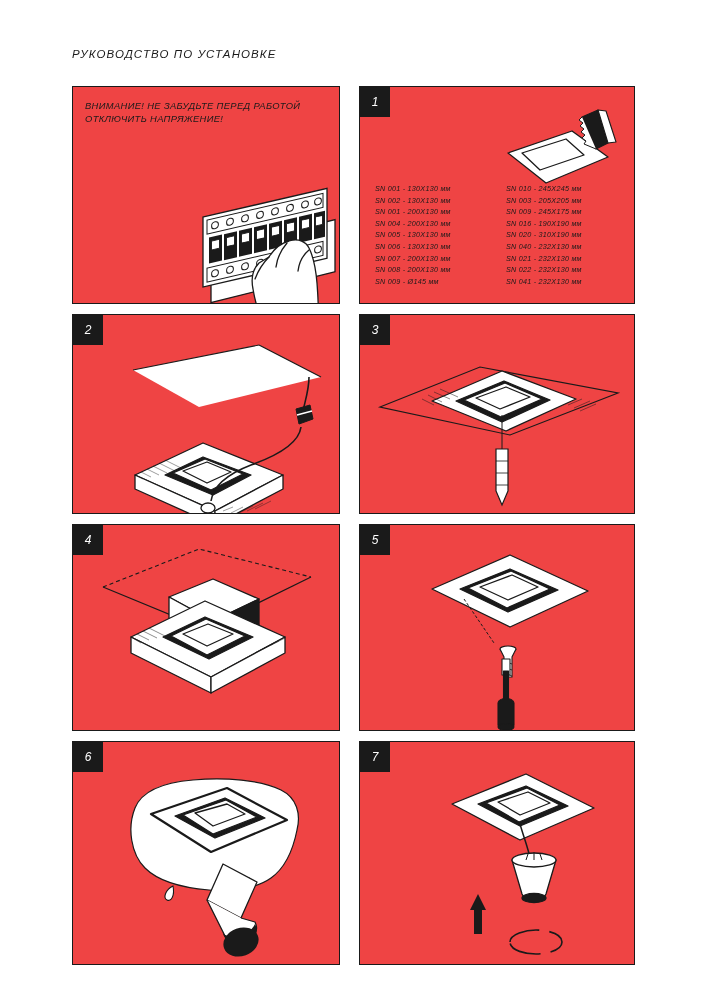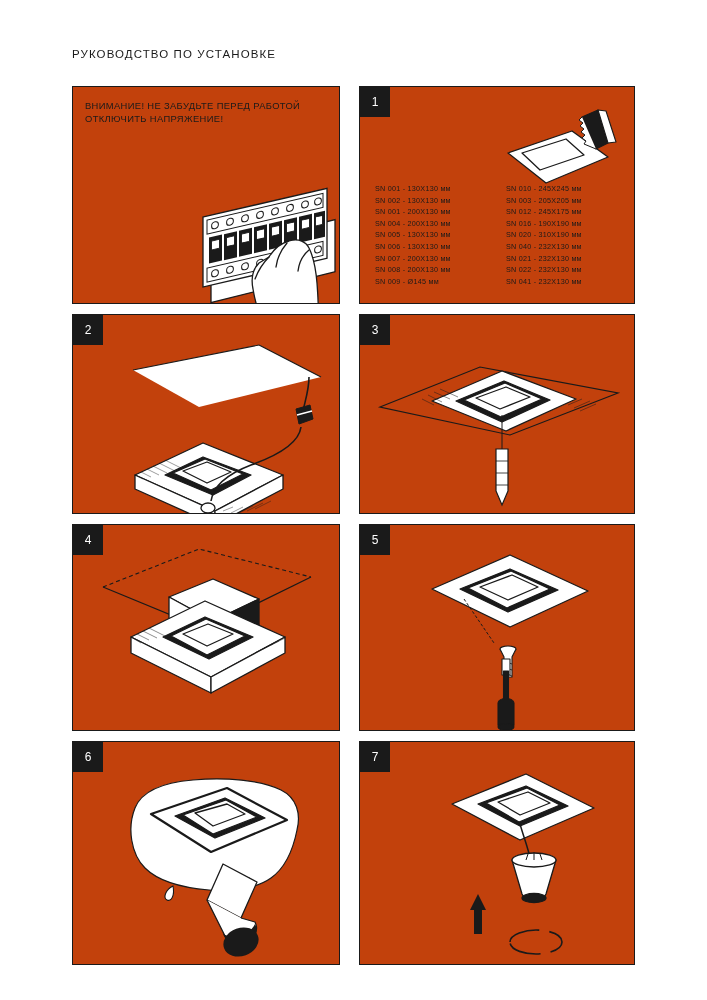--- a/index.html
+++ b/index.html
@@ -13,20 +13,21 @@
     font-family: "Liberation Sans", sans-serif;
     color: #1a1a1a;
     position: relative;
     overflow: hidden;
   }
   .page {
     position: absolute;
     left: 0; top: 0;
     width: 570px;
     height: 1000px;
+    font-style: italic;
   }
   .title {
     position: absolute;
     left: 72px;
     top: 48px;
     font-size: 11.5px;
     letter-spacing: 1.1px;
     color: #1a1a1a;
     font-weight: 400;
   }
@@ -35,21 +36,21 @@
     left: 72px;
     top: 86px;
     width: 563px;
     height: 879px;
   }
   .cell {
     position: absolute;
     border: 1px solid #1a1a1a;
     box-sizing: border-box;
     overflow: hidden;
-    background: #c2410c;
+    background: #ef4444;
     padding-left: 38px;
   }
   
   .c-warn  { left: 0px;   top: 0px;   width: 268px; height: 218px; }
   .c-1     { left: 287px; top: 0px;   width: 276px; height: 218px; }
   
   .c-2     { left: 0px;   top: 228px; width: 268px; height: 200px; }
   .c-3     { left: 287px; top: 228px; width: 276px; height: 200px; }
   
   .c-4     { left: 0px;   top: 438px; width: 268px; height: 207px; }
@@ -219,21 +220,21 @@
           <div class="spec-line">SN 004 - 200X130 мм</div>
           <div class="spec-line">SN 005 - 130X130 мм</div>
           <div class="spec-line">SN 006 - 130X130 мм</div>
           <div class="spec-line">SN 007 - 200X130 мм</div>
           <div class="spec-line">SN 008 - 200X130 мм</div>
           <div class="spec-line">SN 009 - Ø145 мм</div>
         </div>
         <div class="spec-col">
           <div class="spec-line">SN 010 - 245X245 мм</div>
           <div class="spec-line">SN 003 - 205X205 мм</div>
-          <div class="spec-line">SN 012 - 245X175 мм</div>
+          <div class="spec-line">SN 009 - 245X175 мм</div>
           <div class="spec-line">SN 016 - 190X190 мм</div>
           <div class="spec-line">SN 020 - 310X190 мм</div>
           <div class="spec-line">SN 040 - 232X130 мм</div>
           <div class="spec-line">SN 021 - 232X130 мм</div>
           <div class="spec-line">SN 022 - 232X130 мм</div>
           <div class="spec-line">SN 041 - 232X130 мм</div>
         </div>
       </div>
     </div>
 

